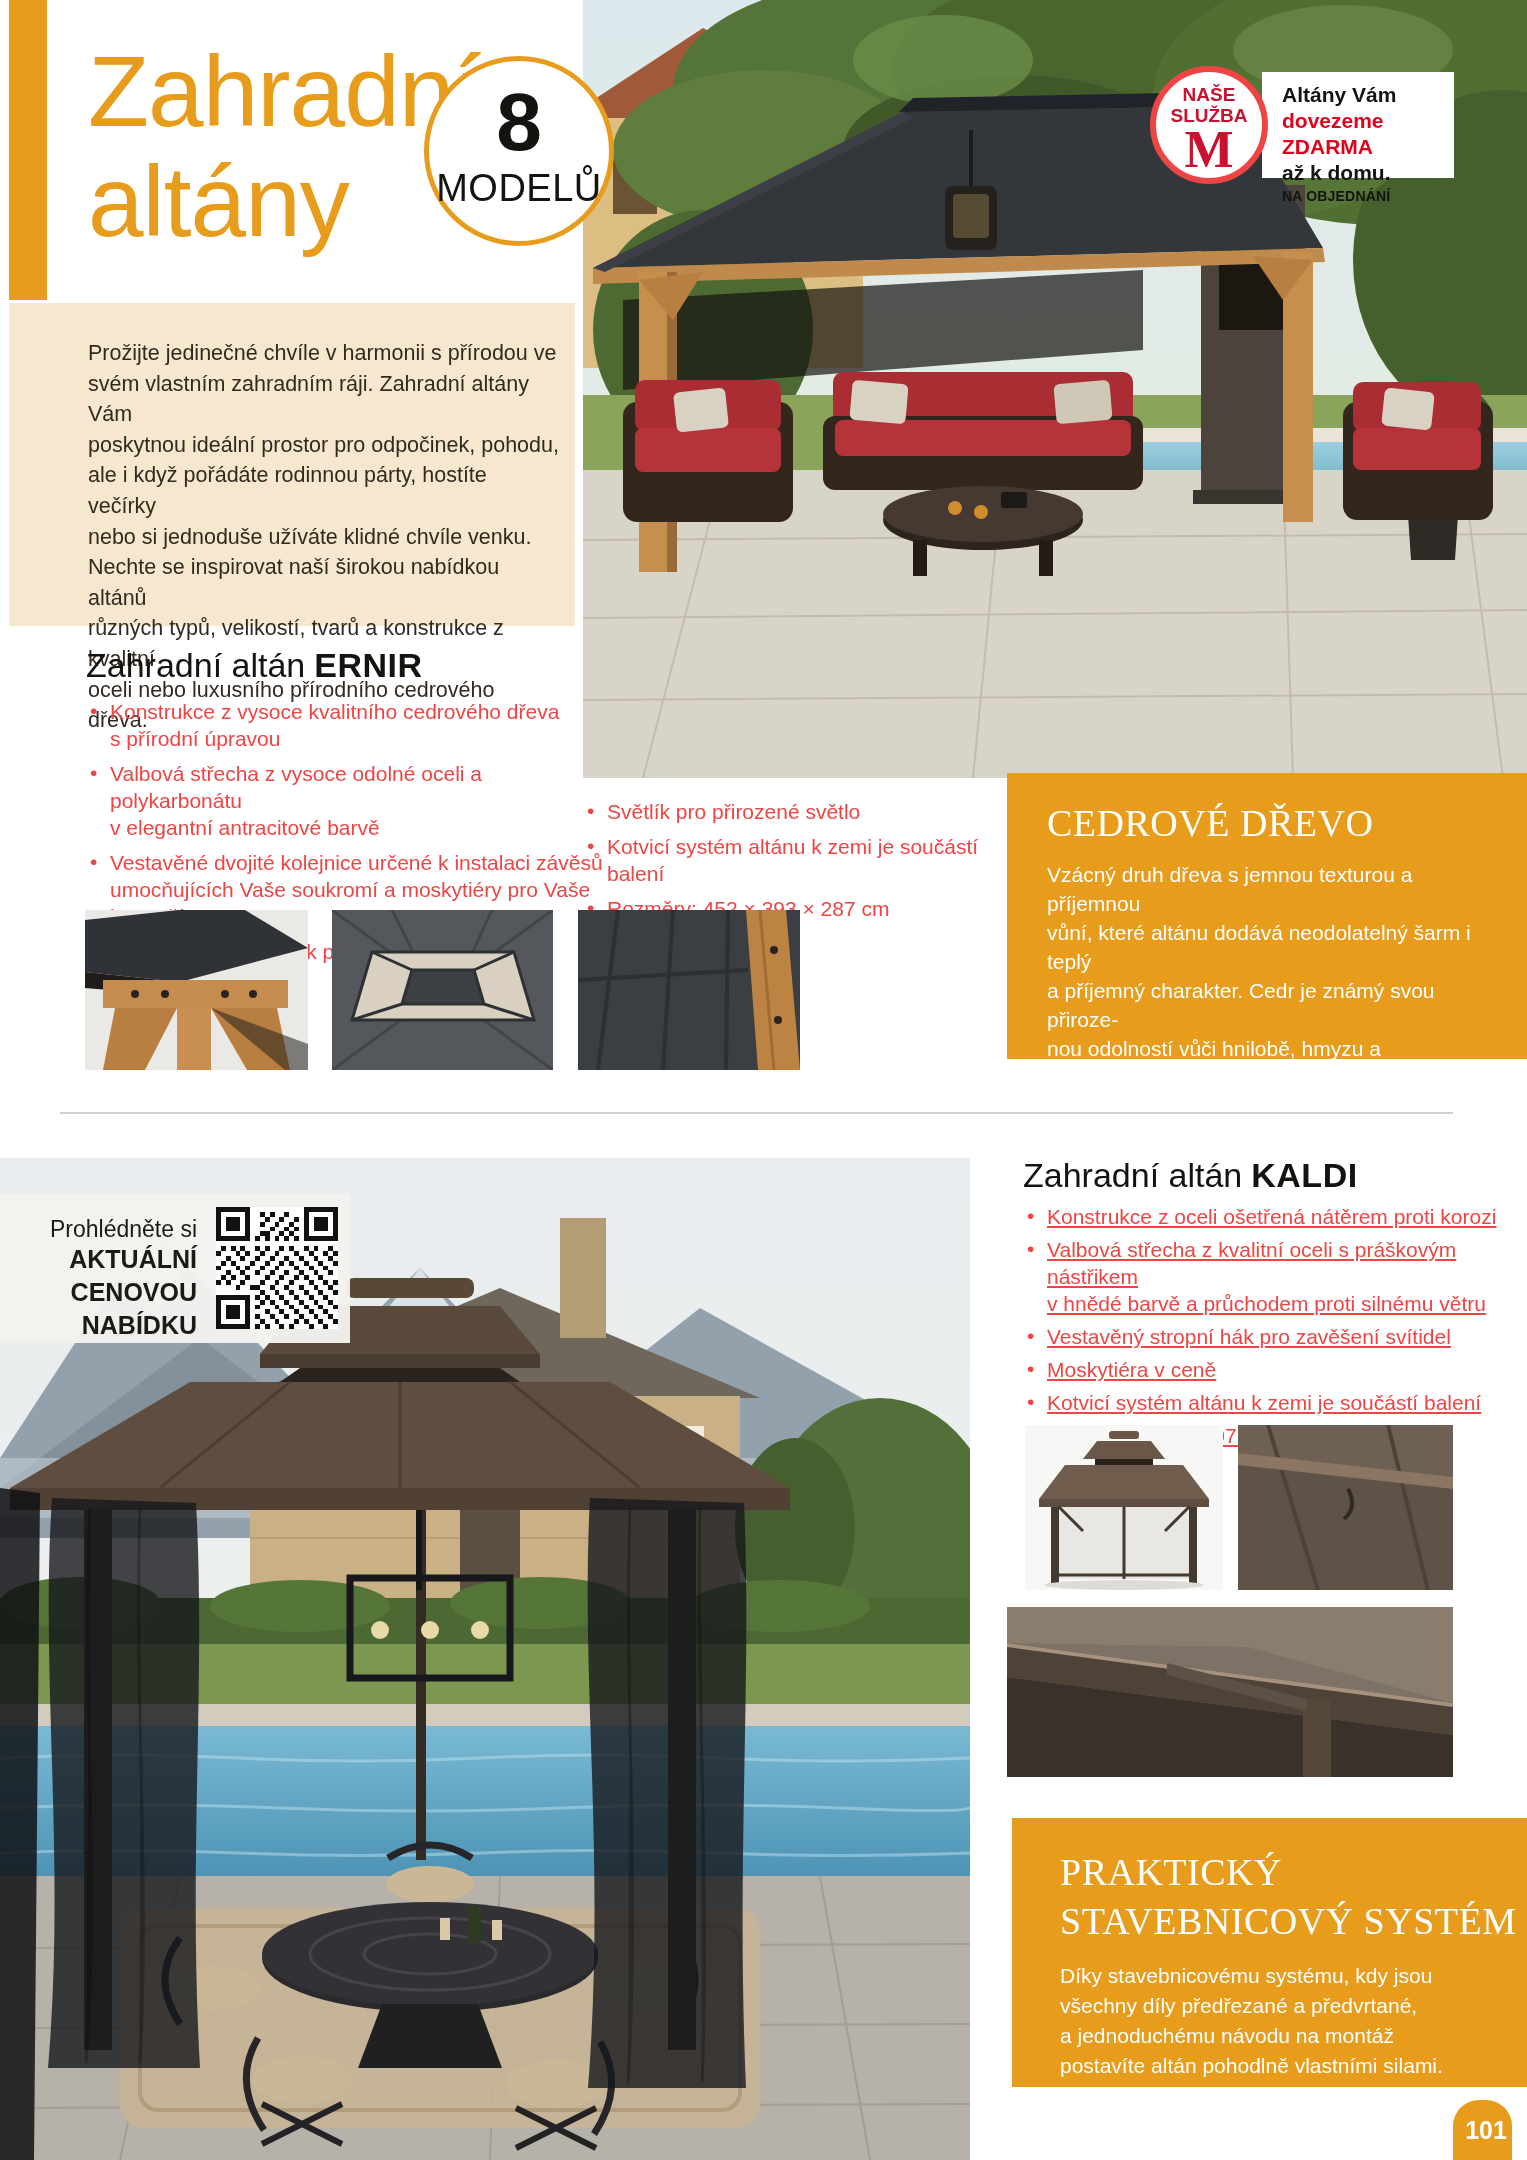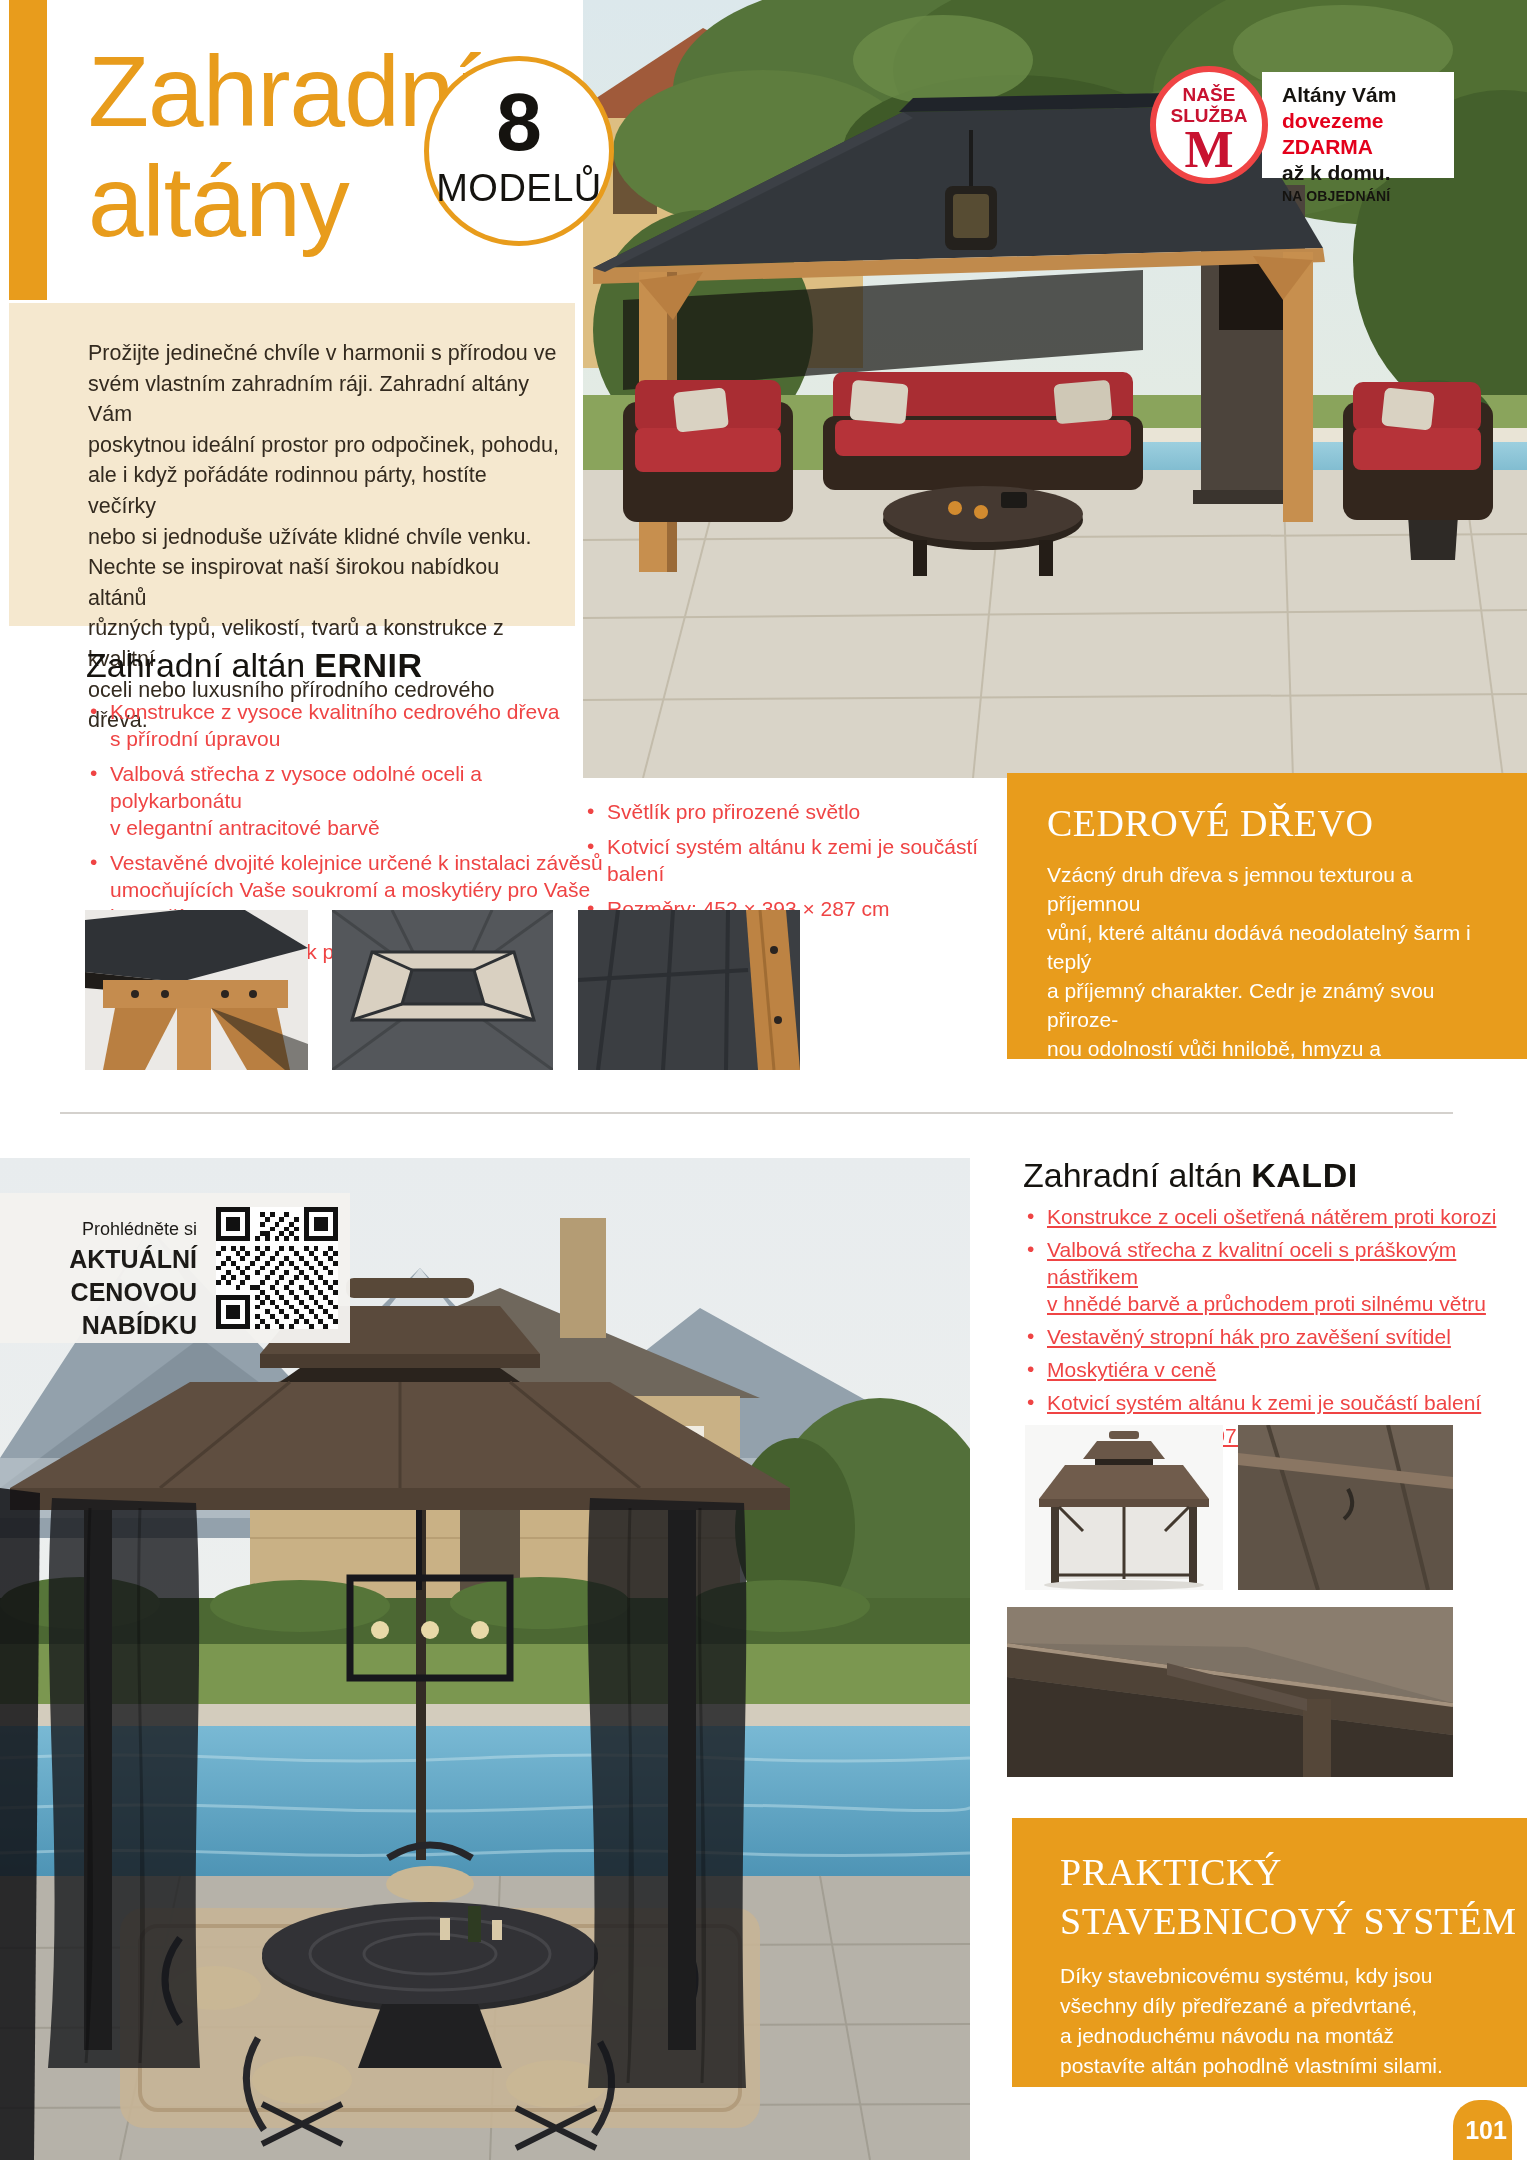--- a/index.html
+++ b/index.html
@@ -70,21 +70,21 @@
   .thumb-3{left:578px;width:222px;}
   .kthumb-a{left:1025px;top:1425px;width:198px;height:165px;overflow:hidden;}
   .kthumb-b{left:1238px;top:1425px;width:215px;height:165px;overflow:hidden;}
   .kthumb-wide{left:1007px;top:1607px;width:446px;height:170px;overflow:hidden;}
 
   .divider{left:60px;top:1112px;width:1393px;height:2px;background:#d4d1cd;}
 
   
   .qr-panel{left:0;top:1193px;width:350px;height:150px;background:rgba(243,242,238,0.97);z-index:5;}
   .qr-texts{position:absolute;top:22px;left:0;width:197px;text-align:right;color:#1c1a17;}
-  .qr-texts .t1{font-size:18px;line-height:28px;}
+  .qr-texts .t1{font-size:23px;line-height:28px;}
   .qr-texts .tb{font-size:25px;font-weight:700;line-height:33px;}
   .qr-code{position:absolute;left:216px;top:14px;width:122px;height:122px;background:#fff;}
 
   
   .page-tab{left:1453px;top:2100px;width:52px;height:60px;background:#E89C1C;
             border-radius:26px 26px 0 0;color:#fff;font-size:25px;font-weight:700;
             display:flex;align-items:center;justify-content:center;padding-left:7px;}
 </style>
 </head>
 <body>

